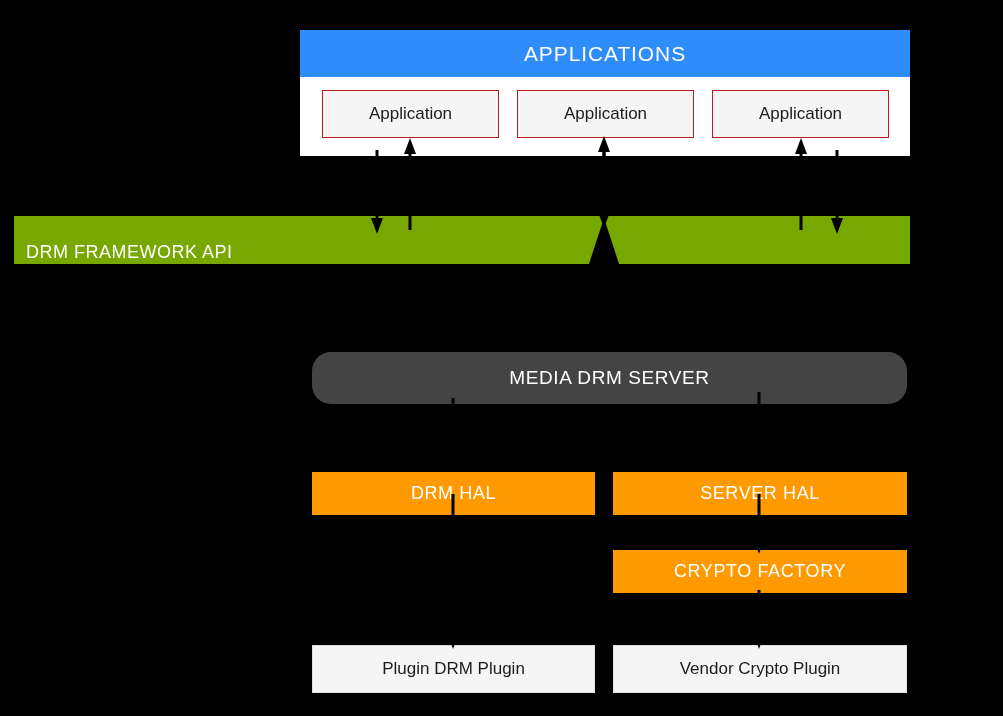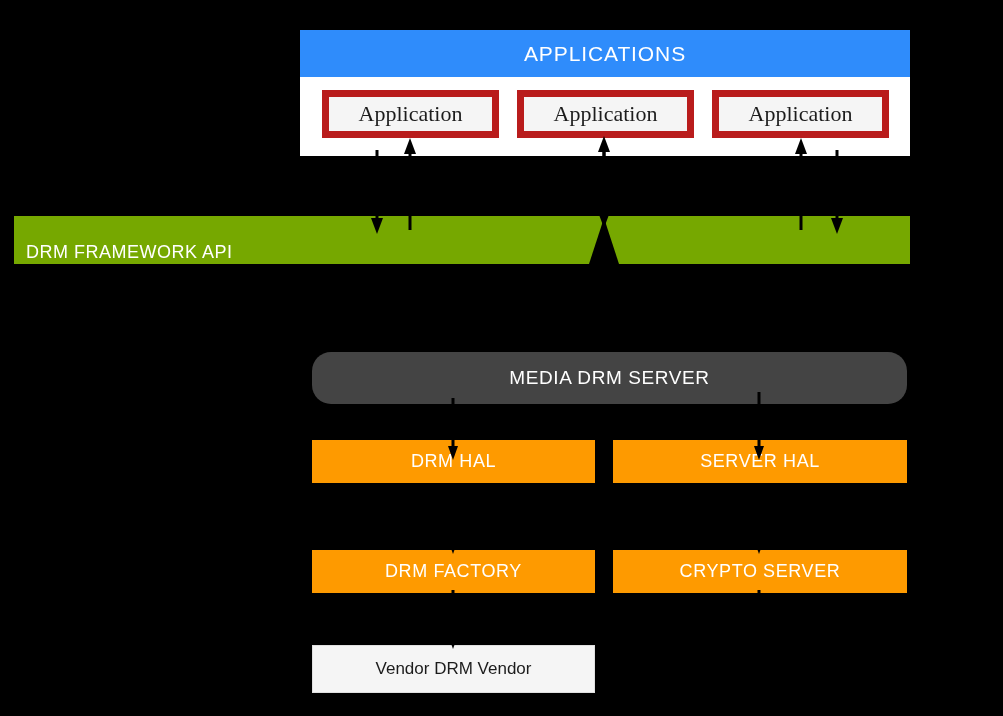--- a/index.html
+++ b/index.html
@@ -48,28 +48,27 @@
     font-size: 21px;
     letter-spacing: 0.9px;
     font-weight: 400;
     box-sizing: border-box;
   }
   .app-box {
     position: absolute;
     top: 90px;
     height: 48px;
     background: #f5f5f5;
-    border: 7px solid #b91c1c;
+    border: 1px solid #b91c1c;
     box-sizing: border-box;
     display: flex;
     align-items: center;
     justify-content: center;
     color: #1c1c1c;
-    font-size: 22px;
-    font-family: Liberation Serif, serif;
+    font-size: 17px;
   }
   .app-box.a1 { left: 322px; width: 177px; }
   .app-box.a2 { left: 517px; width: 177px; }
   .app-box.a3 { left: 712px; width: 177px; }
 
   
   .fw-band {
     position: absolute;
     left: 14px;
     top: 216px;
@@ -117,21 +116,21 @@
     display: flex;
     align-items: center;
     justify-content: center;
     font-size: 18px;
     letter-spacing: 0.6px;
     box-sizing: border-box;
   }
   .col-left  { left: 312px; width: 283px; }
   .col-right { left: 613px; width: 294px; }
 
-  .row-hal     { top: 440px; }
+  .row-hal     { top: 472px; }
   .row-factory { top: 550px; }
 
   
   .plugin-box {
     position: absolute;
     top: 645px;
     height: 48px;
     background: #f5f5f5;
     border: 1px solid #e0e0e0;
     color: #1c1c1c;
@@ -165,24 +164,24 @@
   <div class="app-box a3">Application</div>
 
   <div class="fw-band"></div>
   <div class="fw-label">DRM FRAMEWORK API</div>
 
   <div class="mds-box">MEDIA DRM SERVER</div>
 
   <div class="orange-box col-left row-hal">DRM HAL</div>
   <div class="orange-box col-right row-hal">SERVER HAL</div>
 
-  <div class="orange-box col-left row-factory">DRM FACTORY</div>
-  <div class="orange-box col-right row-factory">CRYPTO SERVER</div>
-
-  <div class="plugin-box col-left">Vendor DRM Vendor</div>
+  <div class="orange-box col-right row-factory">CRYPTO FACTORY</div>
+
+  <div class="plugin-box col-left">Plugin DRM Plugin</div>
+  <div class="plugin-box col-right">Vendor Crypto Plugin</div>
 
   <svg class="connectors" viewBox="0 0 1003 716" width="1003" height="716">
 
     <g>
       <line x1="410" y1="230" x2="410" y2="150" stroke="#000000" stroke-width="3"></line>
       <polygon points="410,138 404,154 416,154" fill="#000000"></polygon>
       <line x1="377" y1="150" x2="377" y2="222" stroke="#000000" stroke-width="3"></line>
       <polygon points="377,234 371,218 383,218" fill="#000000"></polygon>
     </g>
 

